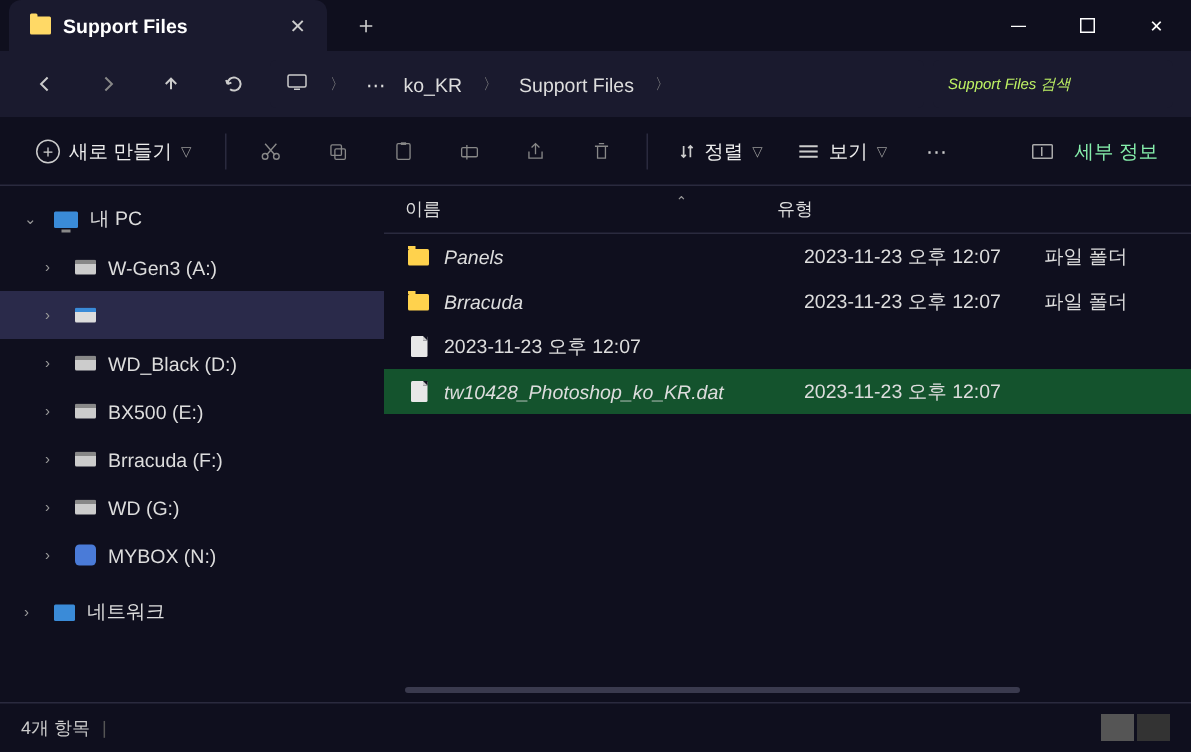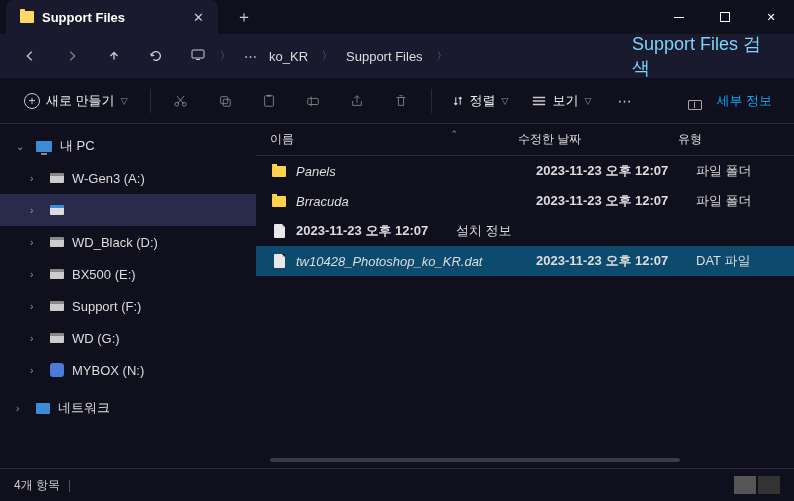--- a/index.html
+++ b/index.html
@@ -18,31 +18,31 @@
 .win-controls { margin-left: auto; display: flex; }
 .win-btn { width: 46px; height: 34px; display: flex; align-items: center; justify-content: center; color: #fff; font-size: 11px; }
 
 
 .navbar { display: flex; align-items: center; height: 44px; background: #1a1a2e; padding: 0 12px; gap: 6px; }
 .nav-btn { width: 36px; height: 32px; display: flex; align-items: center; justify-content: center; color: #ccc; border-radius: 4px; }
 .nav-btn svg { width: 14px; height: 14px; }
 .breadcrumb { flex: 1; display: flex; align-items: center; height: 32px; background: #1a1a2e; border-radius: 4px; padding: 0 6px; gap: 4px; color: #ddd; font-size: 13px; }
 .bc-sep { color: #888; font-size: 10px; padding: 0 6px; }
 .bc-item { padding: 2px 4px; }
-.search-box { width: 160px; height: 32px; display: flex; align-items: center; padding: 0 10px; color: #7dd3fc; font-size: 18px; background: #1a1a2e; border-radius: 4px; }
+.search-box { width: 160px; height: 32px; display: flex; align-items: center; padding: 0 10px; color: #bef264; font-size: 10px; background: #1a1a2e; border-radius: 4px; font-style: italic; }
 
 
 .toolbar { display: flex; align-items: center; height: 46px; background: #0f0f1e; padding: 0 14px; gap: 8px; border-bottom: 1px solid #2a2a3e; }
 .new-btn { display: flex; align-items: center; gap: 6px; padding: 6px 10px; color: #eee; font-size: 13px; border-radius: 4px; }
 .new-btn-icon { width: 16px; height: 16px; border: 1.5px solid #ccc; border-radius: 50%; display: flex; align-items: center; justify-content: center; font-size: 12px; color: #ccc; }
 .tool-btn { width: 36px; height: 32px; display: flex; align-items: center; justify-content: center; color: #888; }
 .tool-sep { width: 1px; height: 24px; background: #2a2a3e; margin: 0 4px; }
 .tool-label-btn { display: flex; align-items: center; gap: 6px; padding: 4px 8px; color: #eee; font-size: 13px; }
 .spacer { flex: 1; }
-.detail-btn { display: flex; align-items: flex-end; gap: 14px; padding: 4px 8px; color: #0ea5e9; font-size: 13px; }
+.detail-btn { display: flex; align-items: center; gap: 14px; padding: 4px 8px; color: #86efac; font-size: 13px; }
 .detail-icon { width: 14px; height: 10px; border: 1px solid #aaa; border-radius: 1px; position: relative; }
 .detail-icon::after { content: ""; position: absolute; right: 2px; top: 1px; bottom: 1px; width: 4px; border-left: 1px solid #aaa; }
 
 
 .main { flex: 1; display: flex; overflow: hidden; }
 
 
 .sidebar { width: 256px; background: #0f0f1e; padding: 6px 0; overflow-y: auto; }
 .tree-item { display: flex; align-items: center; height: 32px; padding-left: 16px; gap: 8px; color: #ddd; font-size: 13px; cursor: pointer; }
 .tree-item.child { padding-left: 30px; }
@@ -57,28 +57,28 @@
 
 
 .filelist { flex: 1; background: #0f0f1e; display: flex; flex-direction: column; position: relative; }
 .columns { display: flex; height: 32px; align-items: center; border-bottom: 1px solid #2a2a3e; color: #ddd; font-size: 12px; padding-left: 14px; }
 .col-name { width: 248px; position: relative; }
 .col-sort { position: absolute; right: 60px; top: -2px; font-size: 9px; color: #999; }
 .col-date { width: 160px; }
 .col-type { width: 90px; }
 .rows { flex: 1; }
 .row { display: flex; align-items: center; height: 30px; padding-left: 14px; color: #ddd; font-size: 13px; }
-.row.selected { background: #0c4a6e; }
+.row.selected { background: #14532d; }
 .row-icon { width: 18px; display: flex; justify-content: center; margin-right: 8px; }
 .folder-icon { width: 14px; height: 11px; background: #ffd24d; border-radius: 1px; position: relative; }
 .folder-icon::before { content:""; position:absolute; top:-2px; left:0; width:5px; height:2px; background:#ffd24d; }
 .file-icon { width: 11px; height: 14px; background: #e8e8e8; border-radius: 1px; position: relative; }
 .file-icon::before { content:""; position:absolute; top:0; right:0; border-left:3px solid #ccc; border-top:3px solid #0f0f1e; }
 .row .c-name { width: 240px; font-style: italic; }
-.row .c-date { width: 160px; font-weight: bold; }
+.row .c-date { width: 160px; }
 .row .c-type { width: 90px; }
 .h-scroll { position: absolute; bottom: 6px; left: 14px; width: 410px; height: 4px; background: #3a3a4e; border-radius: 2px; }
 
 
 .statusbar { display: flex; align-items: center; height: 16px; background: #0f0f1e; padding: 16px 14px; color: #ccc; font-size: 12px; border-top: 1px solid #2a2a3e; }
 .status-sep { margin: 0 8px; color: #555; }
 .view-toggles { margin-left: auto; display: flex; gap: 2px; }
 .view-toggle { width: 22px; height: 18px; background: #333; }
 .view-toggle.active { background: #555; }
 </style>
@@ -235,21 +235,21 @@
             <span>WD_Black (D:)</span>
           </div>
           <div class="tree-item child">
             <span class="tree-chev">›</span>
             <div class="disk-icon"></div>
             <span>BX500 (E:)</span>
           </div>
           <div class="tree-item child">
             <span class="tree-chev">›</span>
             <div class="disk-icon"></div>
-            <span>Support (F:)</span>
+            <span>Brracuda (F:)</span>
           </div>
           <div class="tree-item child">
             <span class="tree-chev">›</span>
             <div class="disk-icon"></div>
             <span>WD (G:)</span>
           </div>
         </div>
       <div class="tree-item child">
         <span class="tree-chev">›</span>
         <div class="box-icon"></div>
@@ -261,21 +261,20 @@
         <span>네트워크</span>
       </div>
     </div>
 
     <div class="filelist">
       <div class="columns">
         <div class="col-name">
           <span>이름</span>
           <span class="col-sort">⌃</span>
         </div>
-        <div class="col-date">수정한 날짜</div>
         <div class="col-type">유형</div>
       </div>
       <div class="rows" id="rows">
           <div class="row">
             <div class="row-icon">
               <div class="folder-icon"></div>
             </div>
             <div class="c-name">Panels</div>
             <div class="c-date">2023-11-23 오후 12:07</div>
             <div class="c-type">파일 폴더</div>
@@ -286,29 +285,27 @@
             </div>
             <div class="c-name">Brracuda</div>
             <div class="c-date">2023-11-23 오후 12:07</div>
             <div class="c-type">파일 폴더</div>
           </div>
           <div class="row">
             <div class="row-icon">
               <div class="file-icon"></div>
             </div>
             <div class="c-date">2023-11-23 오후 12:07</div>
-            <div class="c-type">설치 정보</div>
           </div>
           <div class="row selected">
             <div class="row-icon">
               <div class="file-icon"></div>
             </div>
             <div class="c-name">tw10428_Photoshop_ko_KR.dat</div>
             <div class="c-date">2023-11-23 오후 12:07</div>
-            <div class="c-type">DAT 파일</div>
           </div>
         </div>
       <div class="h-scroll"></div>
     </div>
   </div>
 
   <div class="statusbar">
     <span>4개 항목</span>
     <span class="status-sep">|</span>
     <div class="view-toggles">

